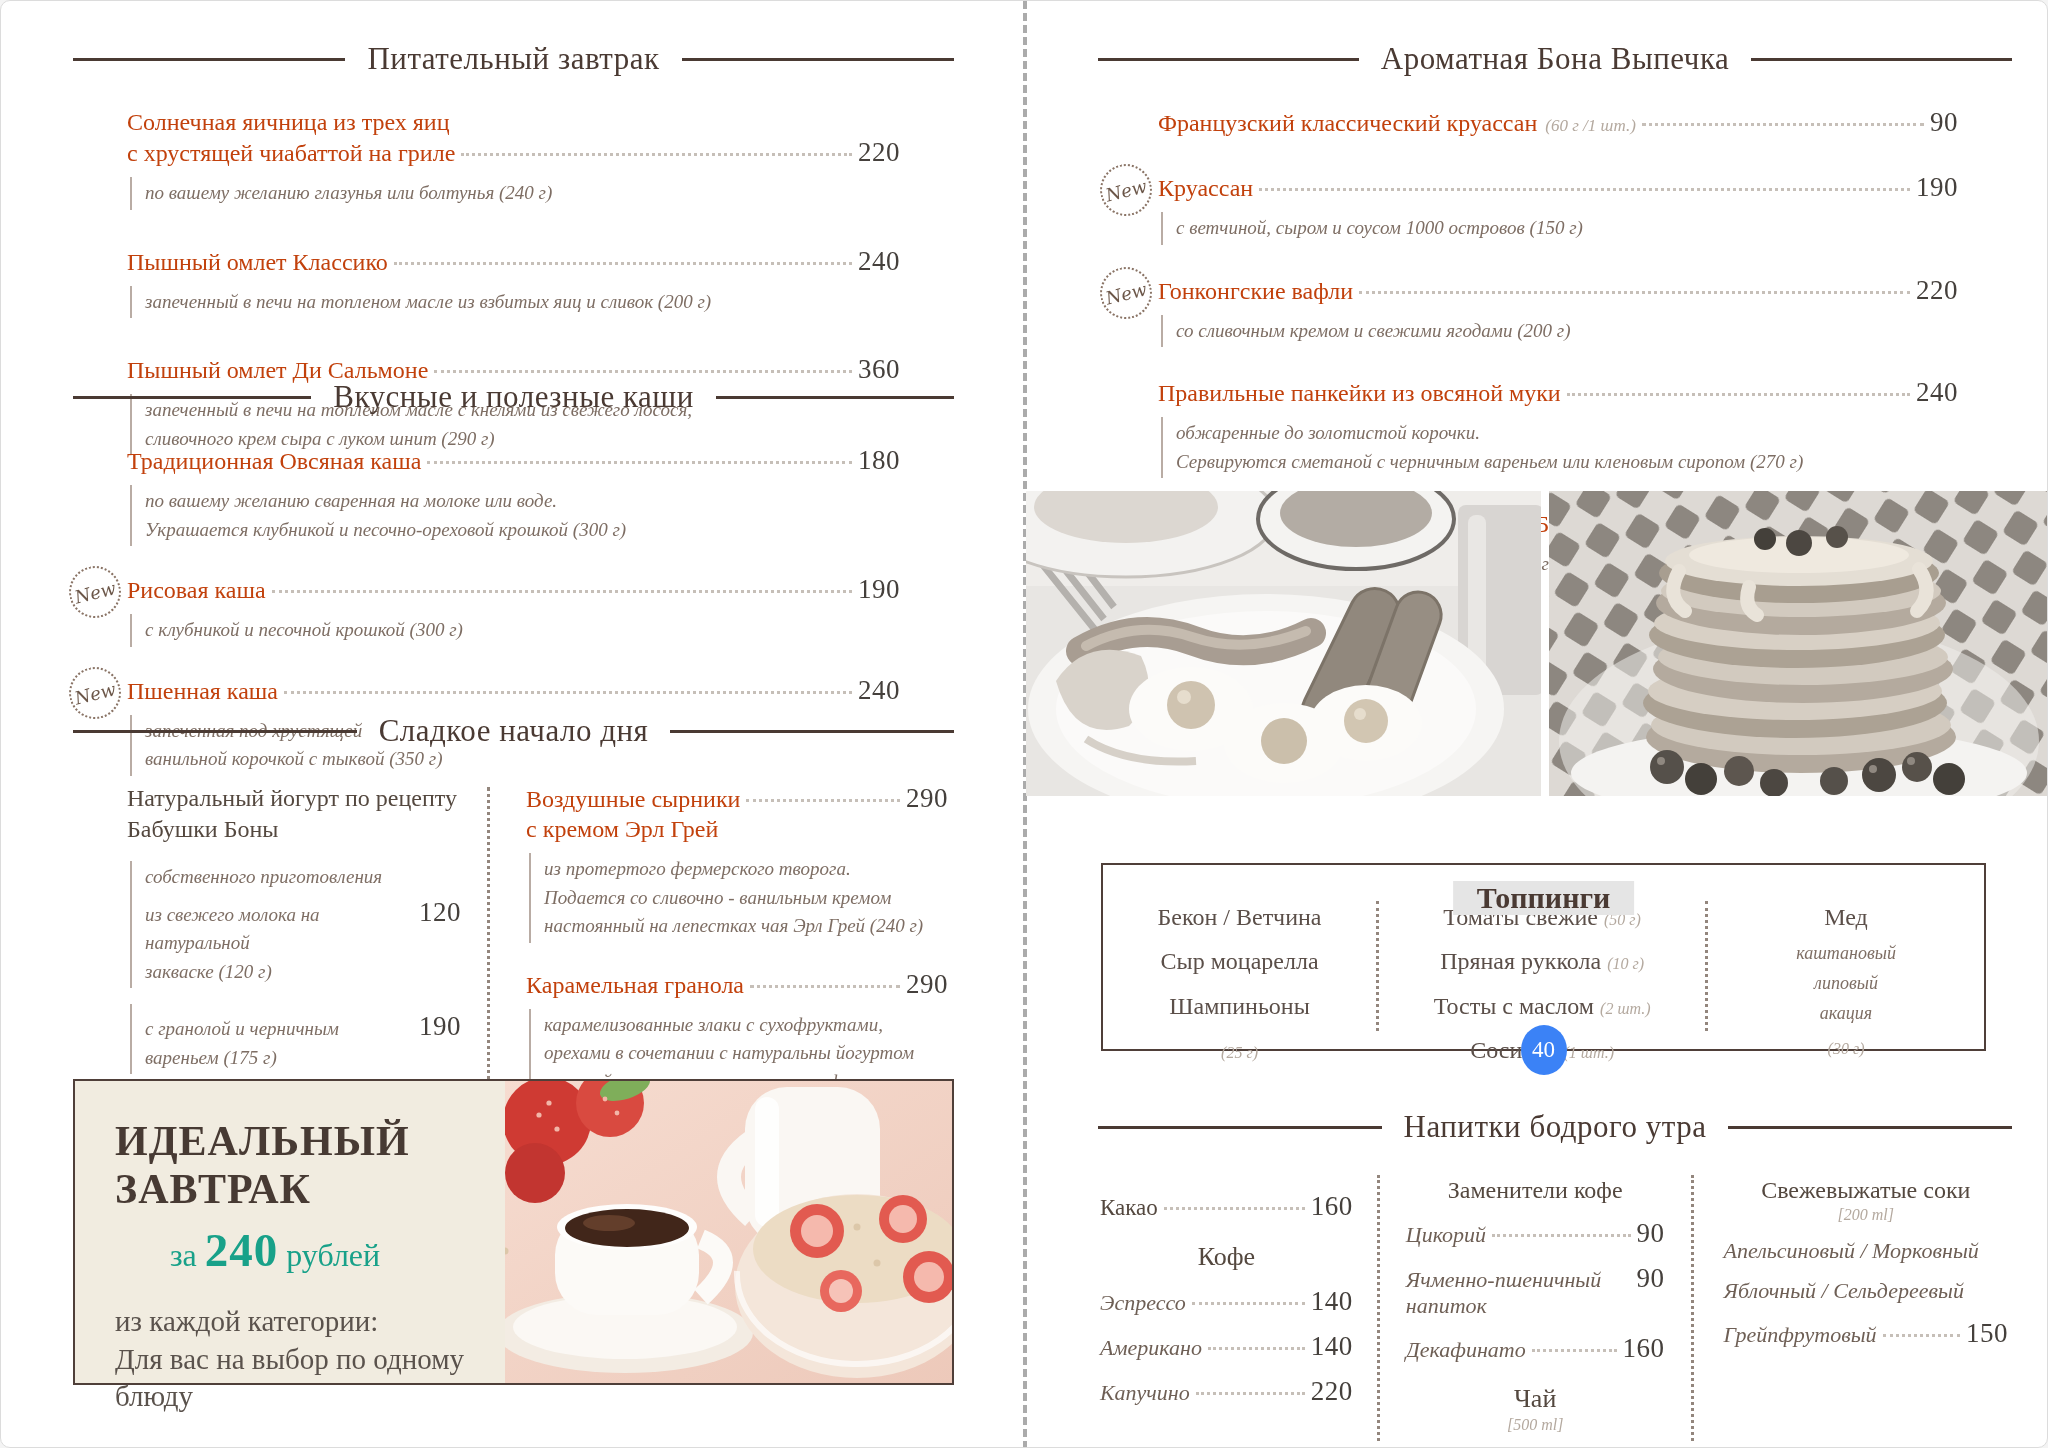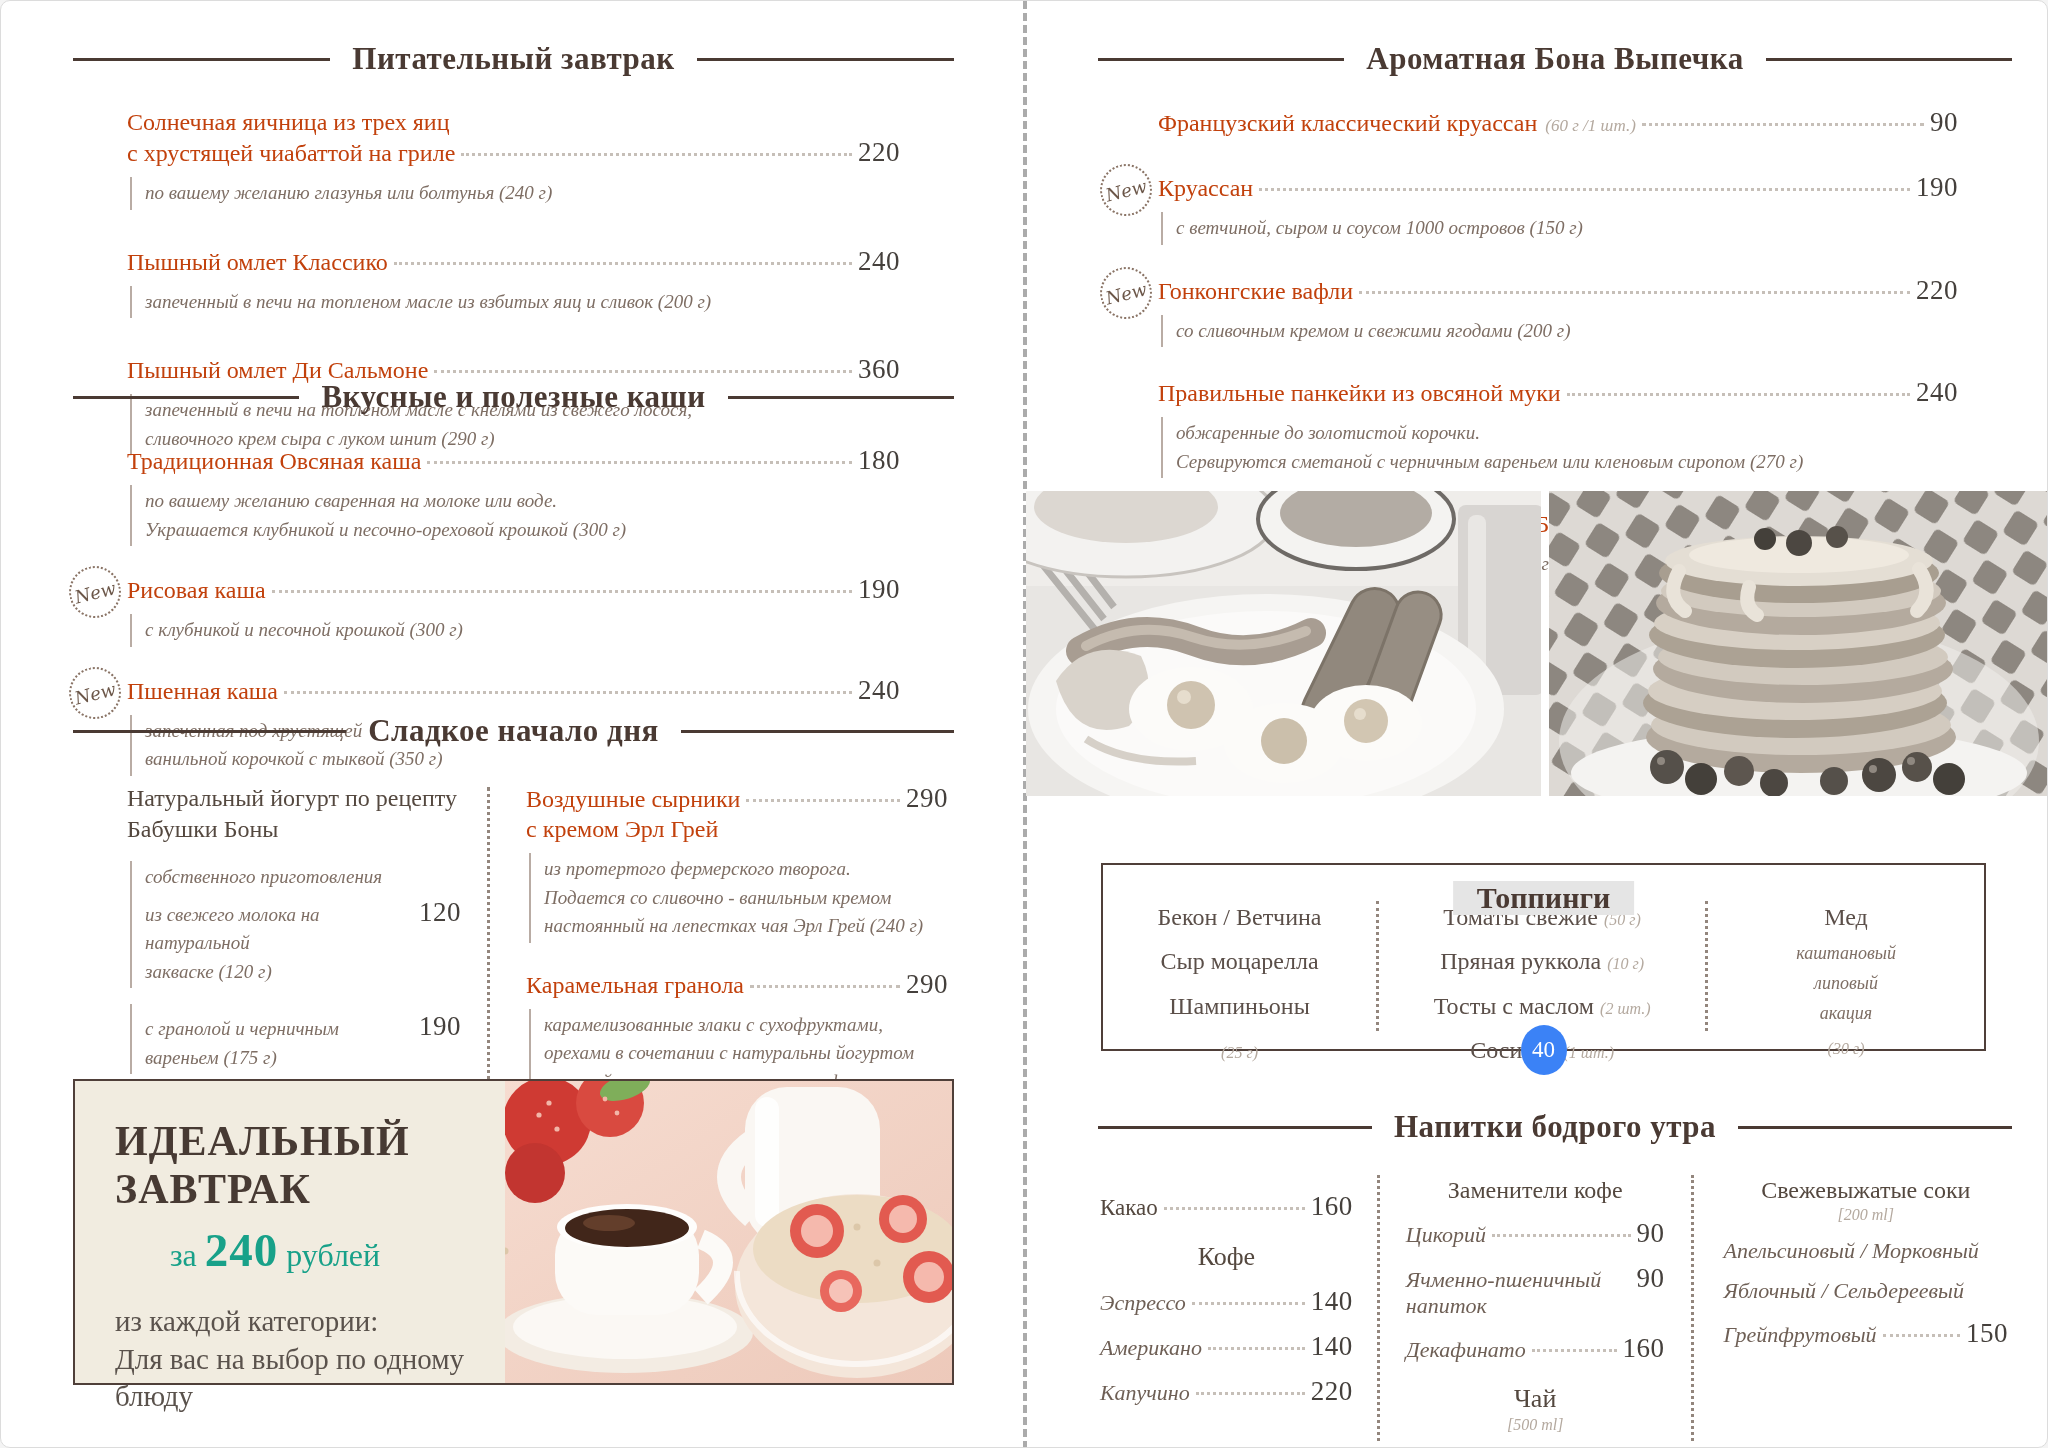--- a/index.html
+++ b/index.html
@@ -5,21 +5,21 @@
   html,body{margin:0;padding:0;background:#f4f4f4;}
   .sheet{position:relative;width:2048px;height:1448px;background:#ffffff;
 form         font-family:"Liberation Sans",sans-serif;color:#4d413b;overflow:hidden;
          border:1px solid #dcdcdc;border-radius:10px;box-sizing:border-box;}
   
   .fold{position:absolute;left:1022px;top:0;width:0;height:1448px;
         border-left:4px dashed #8f8f8f;opacity:.75;}
   
   .sec-head{display:flex;align-items:center;gap:22px;color:#4a3a33;}
   .sec-head .hline{flex:1;height:3px;background:#4a3a33;}
-  .sec-head .ht{font-size:31px;font-weight:bold;letter-spacing:.5px;white-space:nowrap;}
+  .sec-head .ht{font-size:31px;font-weight:normal;letter-spacing:.5px;white-space:nowrap;}
   
   .items{padding:0 54px 0 54px;}
   .mi{position:relative;margin-top:30px;}
   .mi-row{display:flex;align-items:baseline;}
   .mi-name{font-size:24px;color:#c2410c;line-height:1.25;}
   .mi-note{font-size:17px;font-style:italic;color:#b4a99f;margin-left:8px;white-space:nowrap;}
   .mi-dots{flex:1;border-bottom:3px dotted #c6bfb8;margin:0 6px;transform:translateY(-5px);}
   .mi-price{font-size:27px;color:#45403c;letter-spacing:.5px;}
   .mi-desc{border-left:2px solid #b9aca4;padding:2px 0 2px 13px;margin:9px 0 0 3px;
            font-style:italic;color:#7e6e64;font-size:19px;line-height:1.5;}

